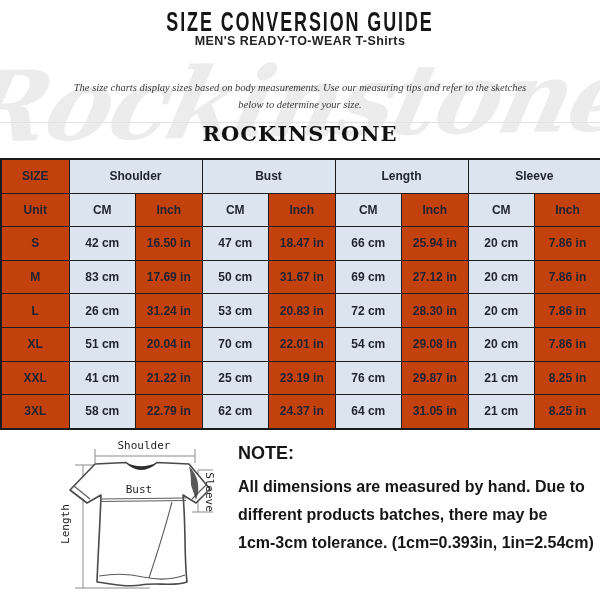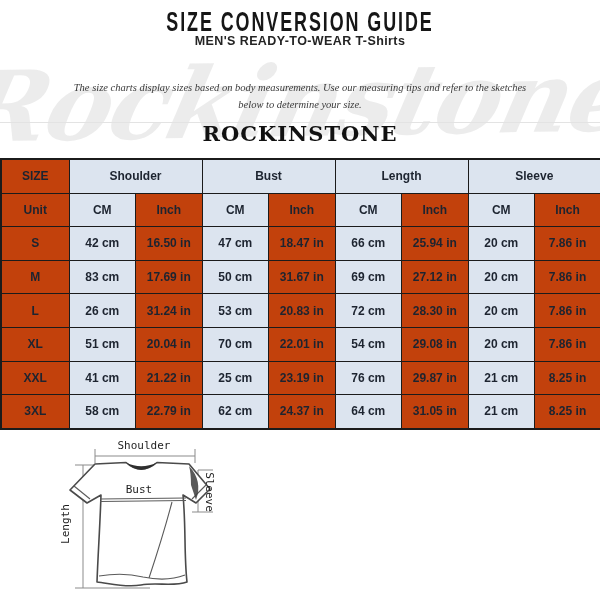--- a/index.html
+++ b/index.html
@@ -203,14 +203,20 @@
 
     <path class="detail" d="M119 66 Q110 100 96 142" stroke-width="1.6"></path>
     <path class="detail" d="M46 140 Q70 136 90 141 Q114 146 132 139" stroke-width="1"></path>
 
     <text class="dlabel" x="91" y="13" text-anchor="middle">Shoulder</text>
     <text class="dlabel" x="86" y="57" text-anchor="middle">Bust</text>
     <text class="dlabel" x="16" y="88" text-anchor="middle" transform="rotate(-90 16 88)">Length</text>
     <text class="dlabel" x="153" y="56" text-anchor="middle" transform="rotate(90 153 56)">Sleeve</text>
   </svg>
 
+  <div class="note">
+    <div class="note-heading">NOTE:</div>
+    <div class="note-line">All dimensions are measured by hand. Due to</div>
+    <div class="note-line">different products batches, there may be</div>
+    <div class="note-line">1cm-3cm tolerance. (1cm=0.393in, 1in=2.54cm)</div>
+  </div>
 
 </div>
 
 </body></html>

